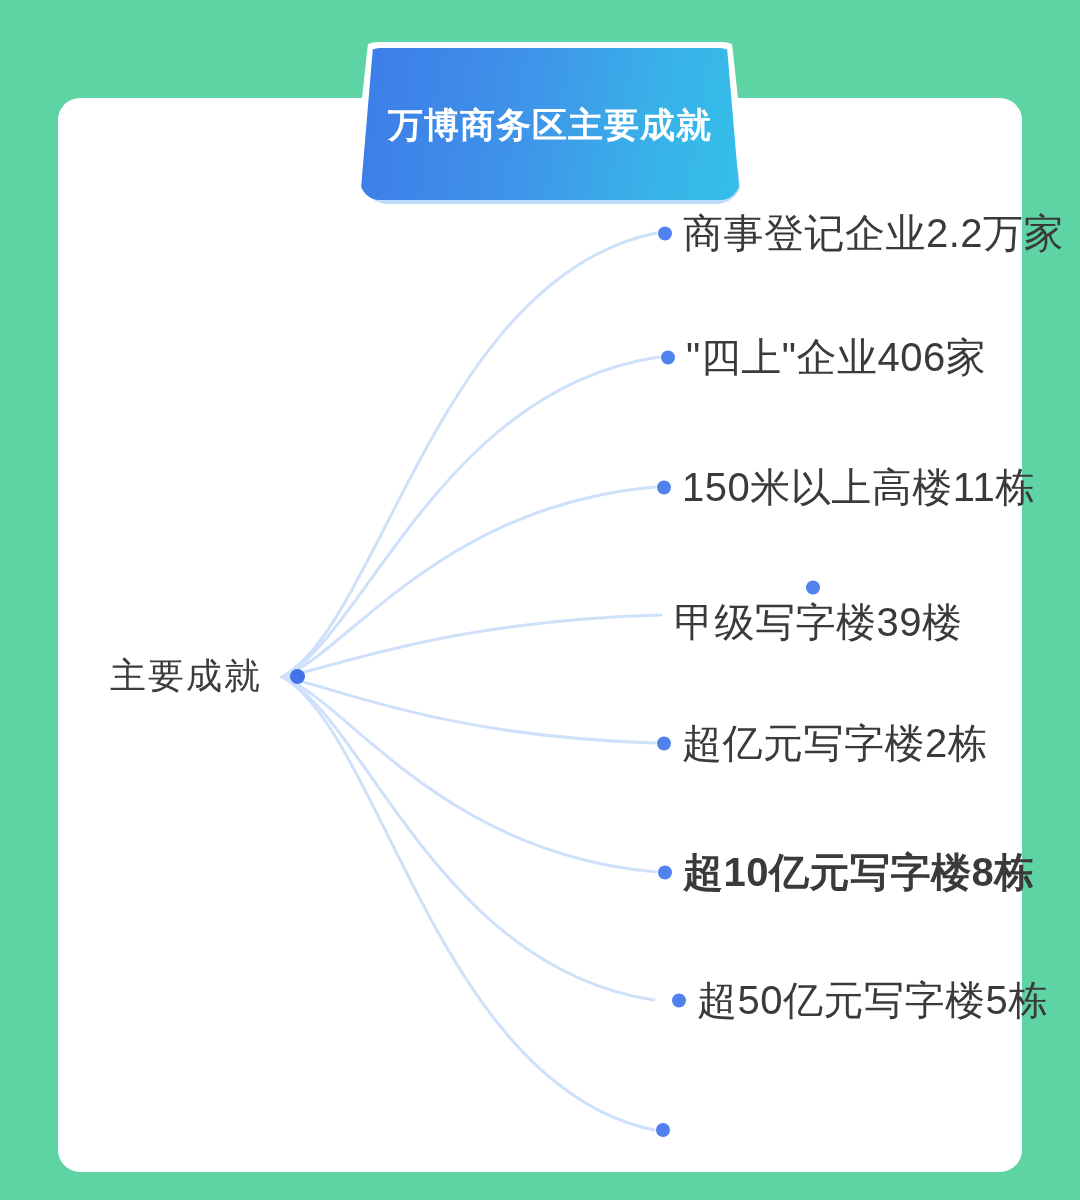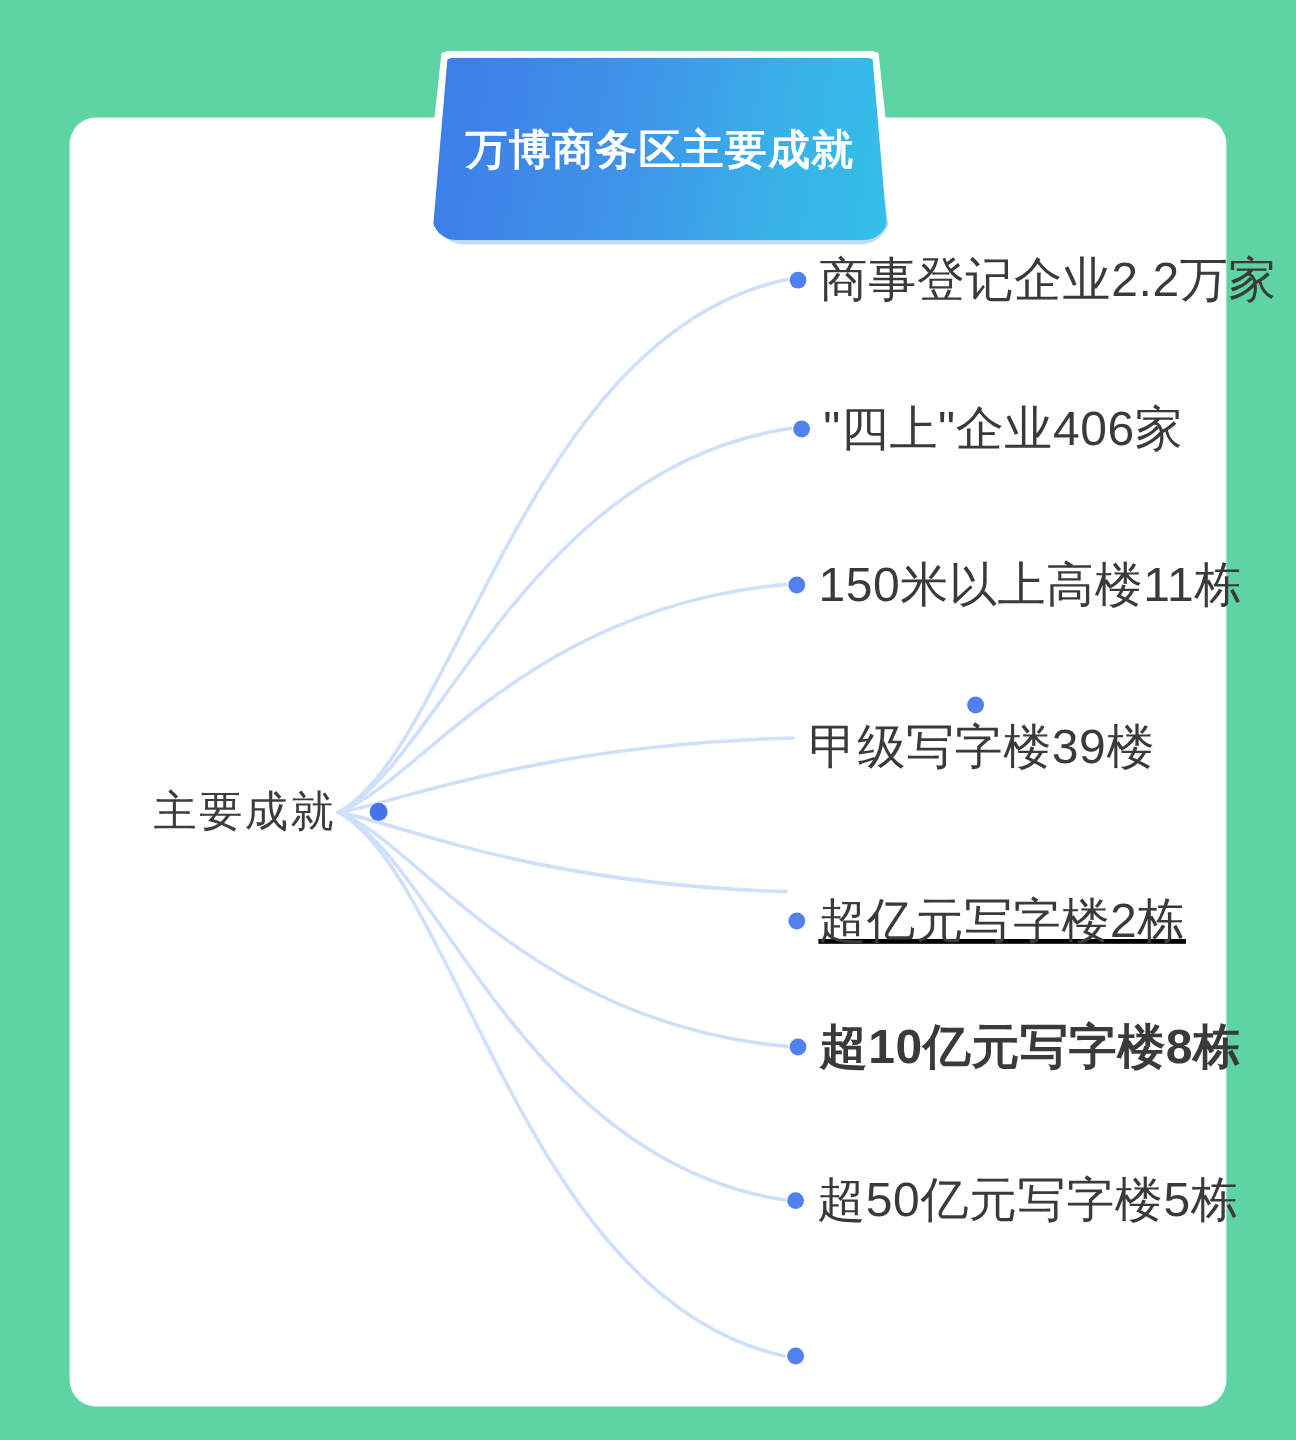--- a/index.html
+++ b/index.html
@@ -98,21 +98,20 @@
   }
 
   
   #root-node {
     position: absolute;
     left: 110px;
     top: 652px;
     display: flex;
     align-items: center;
     z-index: 4;
-    margin-left: 18px;
   }
   #root-label {
     font-size: 36px;
     color: #3c3c3c;
     letter-spacing: 2px;
     white-space: nowrap;
   }
   #root-dot {
     width: 15px;
     height: 15px;
@@ -185,28 +184,28 @@
       <span class="leaf-label">"四上"企业406家</span>
     </div>
     <div class="leaf-node" style="left: 657px; top: 487px; text-align: right;">
       <span class="leaf-dot"></span>
       <span class="leaf-label">150米以上高楼11栋</span>
     </div>
     <div class="leaf-node" style="left: 663px; top: 615px; flex-direction: column;">
       <span class="leaf-dot"></span>
       <span class="leaf-label">甲级写字楼39楼</span>
     </div>
-    <div class="leaf-node" style="left: 657px; top: 767px; text-decoration: underline;">
+    <div class="leaf-node" style="left: 657px; top: 743px;">
       <span class="leaf-dot"></span>
       <span class="leaf-label">超亿元写字楼2栋</span>
     </div>
     <div class="leaf-node" style="left: 658px; top: 872px; font-weight: bold;">
       <span class="leaf-dot"></span>
       <span class="leaf-label">超10亿元写字楼8栋</span>
     </div>
-    <div class="leaf-node" style="left: 656px; top: 1000px; text-align: right;">
+    <div class="leaf-node" style="left: 672px; top: 1000px; text-align: right;">
       <span class="leaf-dot"></span>
       <span class="leaf-label">超50亿元写字楼5栋</span>
     </div>
     <div class="leaf-node" style="left: 656px; top: 1130px;">
       <span class="leaf-dot"></span>
     </div>
   </div>
 
 </body></html>

